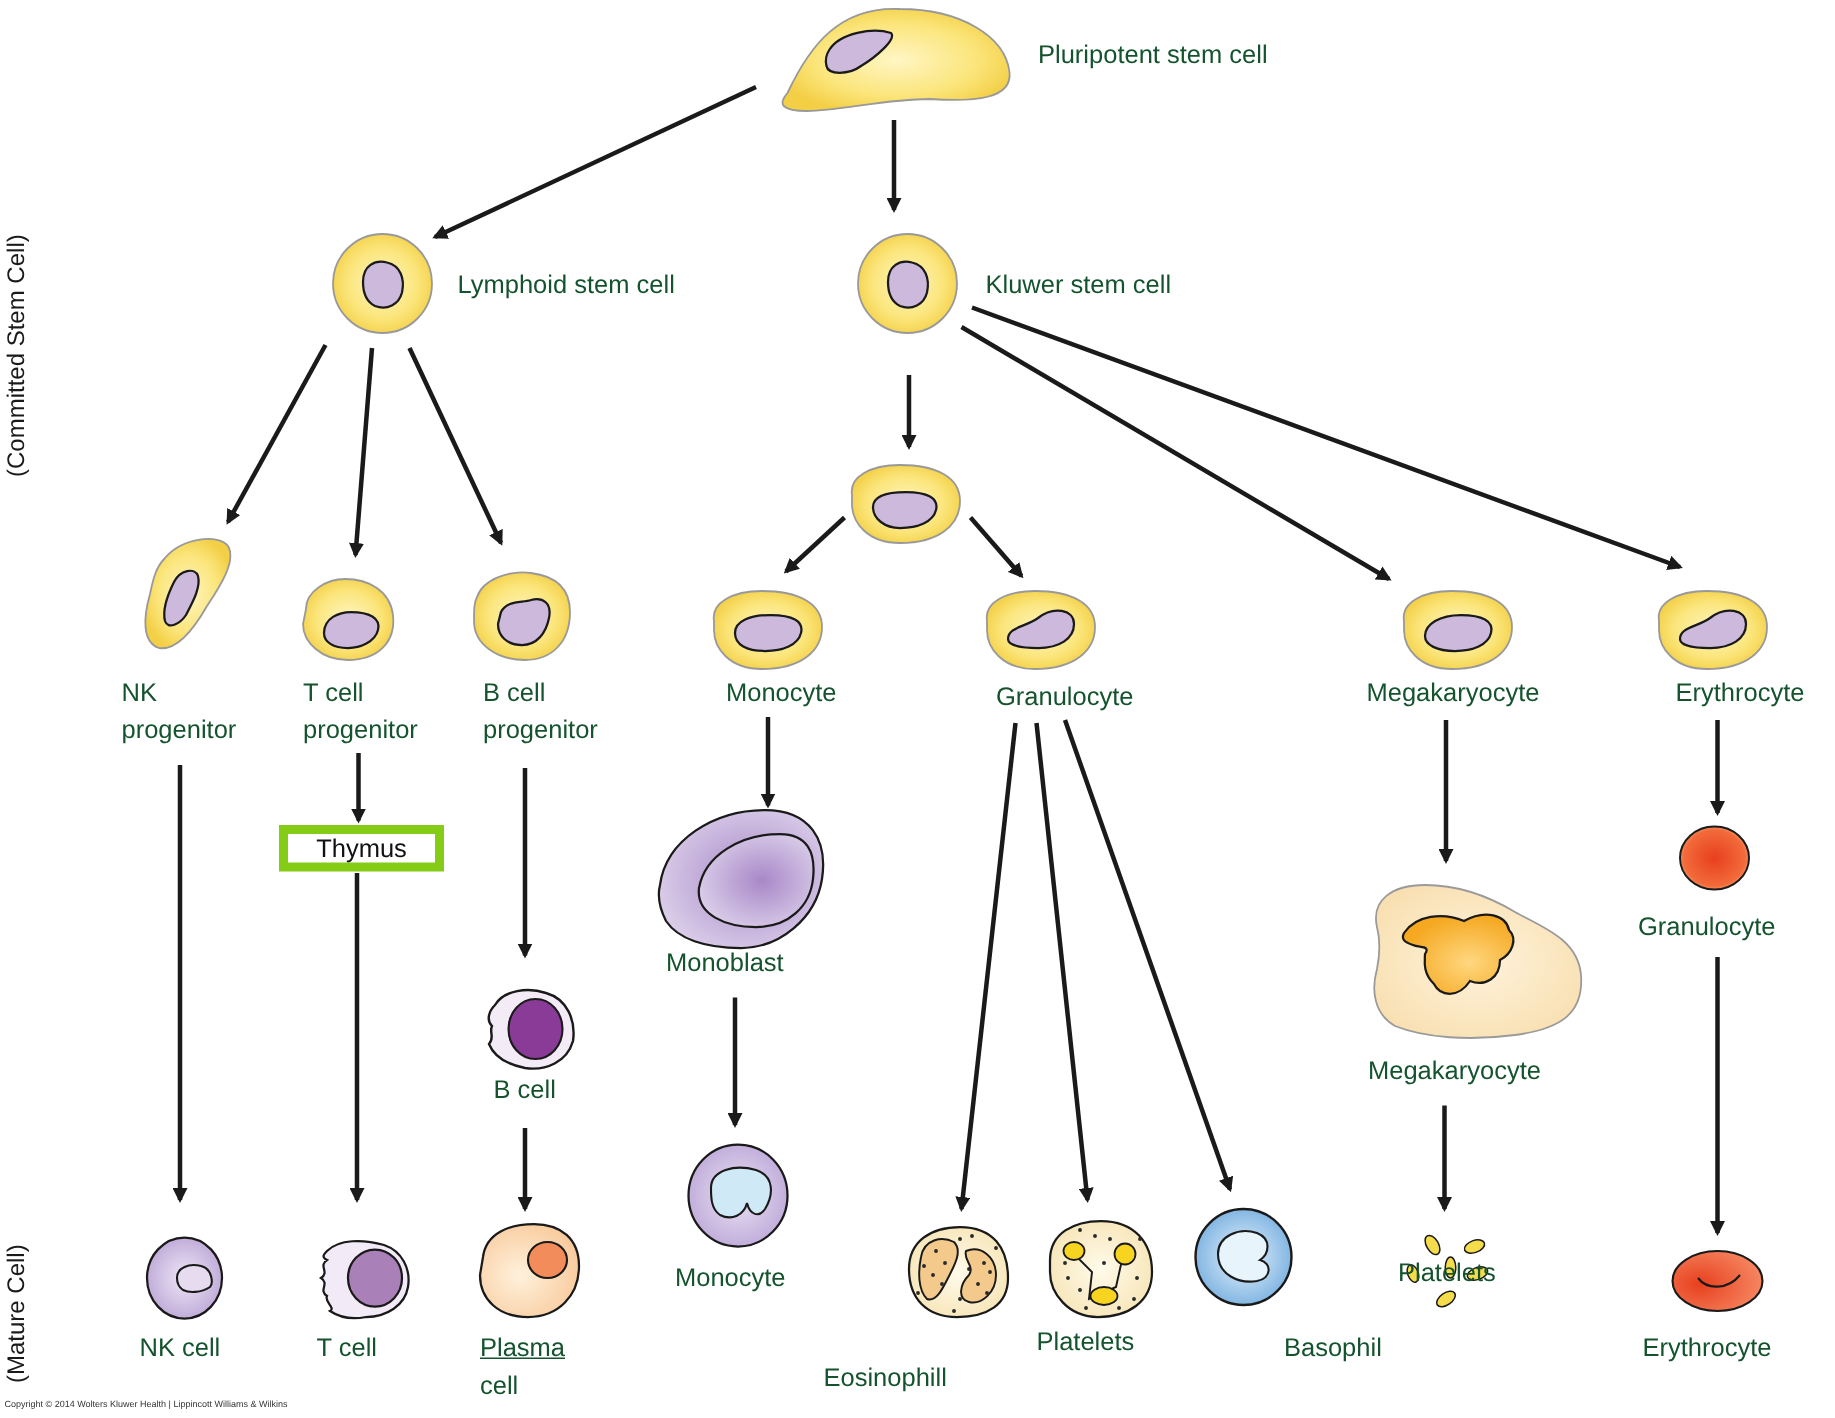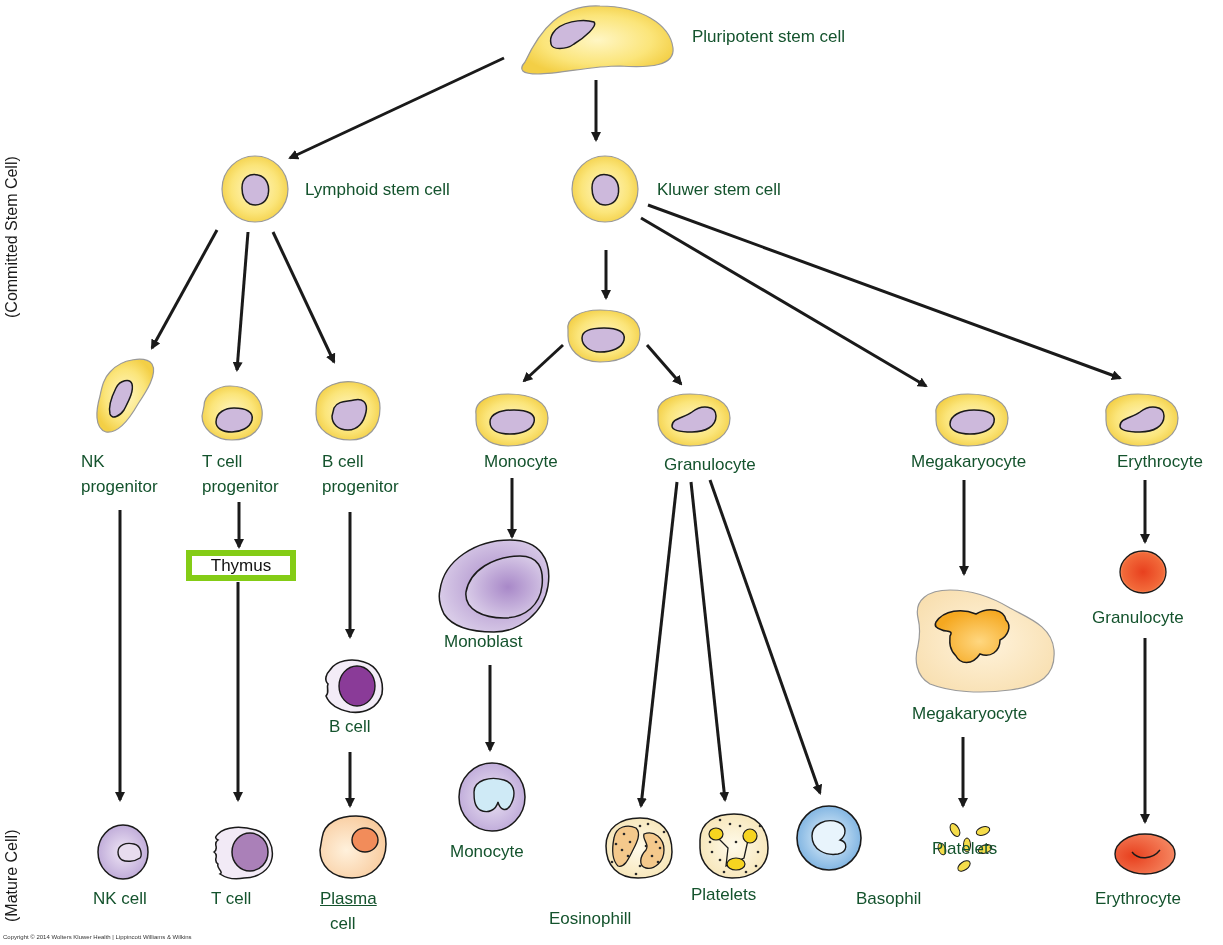--- a/index.html
+++ b/index.html
@@ -277,21 +277,21 @@
   </div>
 
 <div class="lbl" style="left:329px; top:714px;">B cell</div>
 <div class="lbl" style="left:444px; top:629px;">Monoblast</div>
 <div class="lbl" style="left:912px; top:701px;">Megakaryocyte</div>
 <div class="lbl" style="left:1092px; top:605px;">Granulocyte</div>
 
 <div class="lbl" style="left:93px; top:886px;">NK cell</div>
 <div class="lbl" style="left:211px; top:886px;">T cell</div>
 <div class="lbl" style="left:320px; top:886px;text-decoration:underline;">Plasma</div>
-<div class="lbl" style="left:330px; top:911px;">cell</div>
+<div class="lbl" style="left:320px; top:911px;">cell</div>
 <div class="lbl" style="left:450px; top:839px;">Monocyte</div>
 <div class="lbl" style="left:549px; top:886px;margin-top:20px;">Eosinophill</div>
 <div class="lbl" style="left:691px; top:882px;">Platelets</div>
 <div class="lbl" style="left:856px; top:886px;">Basophil</div>
 <div class="lbl" style="left:932px; top:836px;">Platelets</div>
 <div class="lbl" style="left:1095px; top:886px;">Erythrocyte</div>
 
 <div class="copyright">Copyright © 2014 Wolters Kluwer Health | Lippincott Williams &amp; Wilkins</div>
 
 </body></html>

